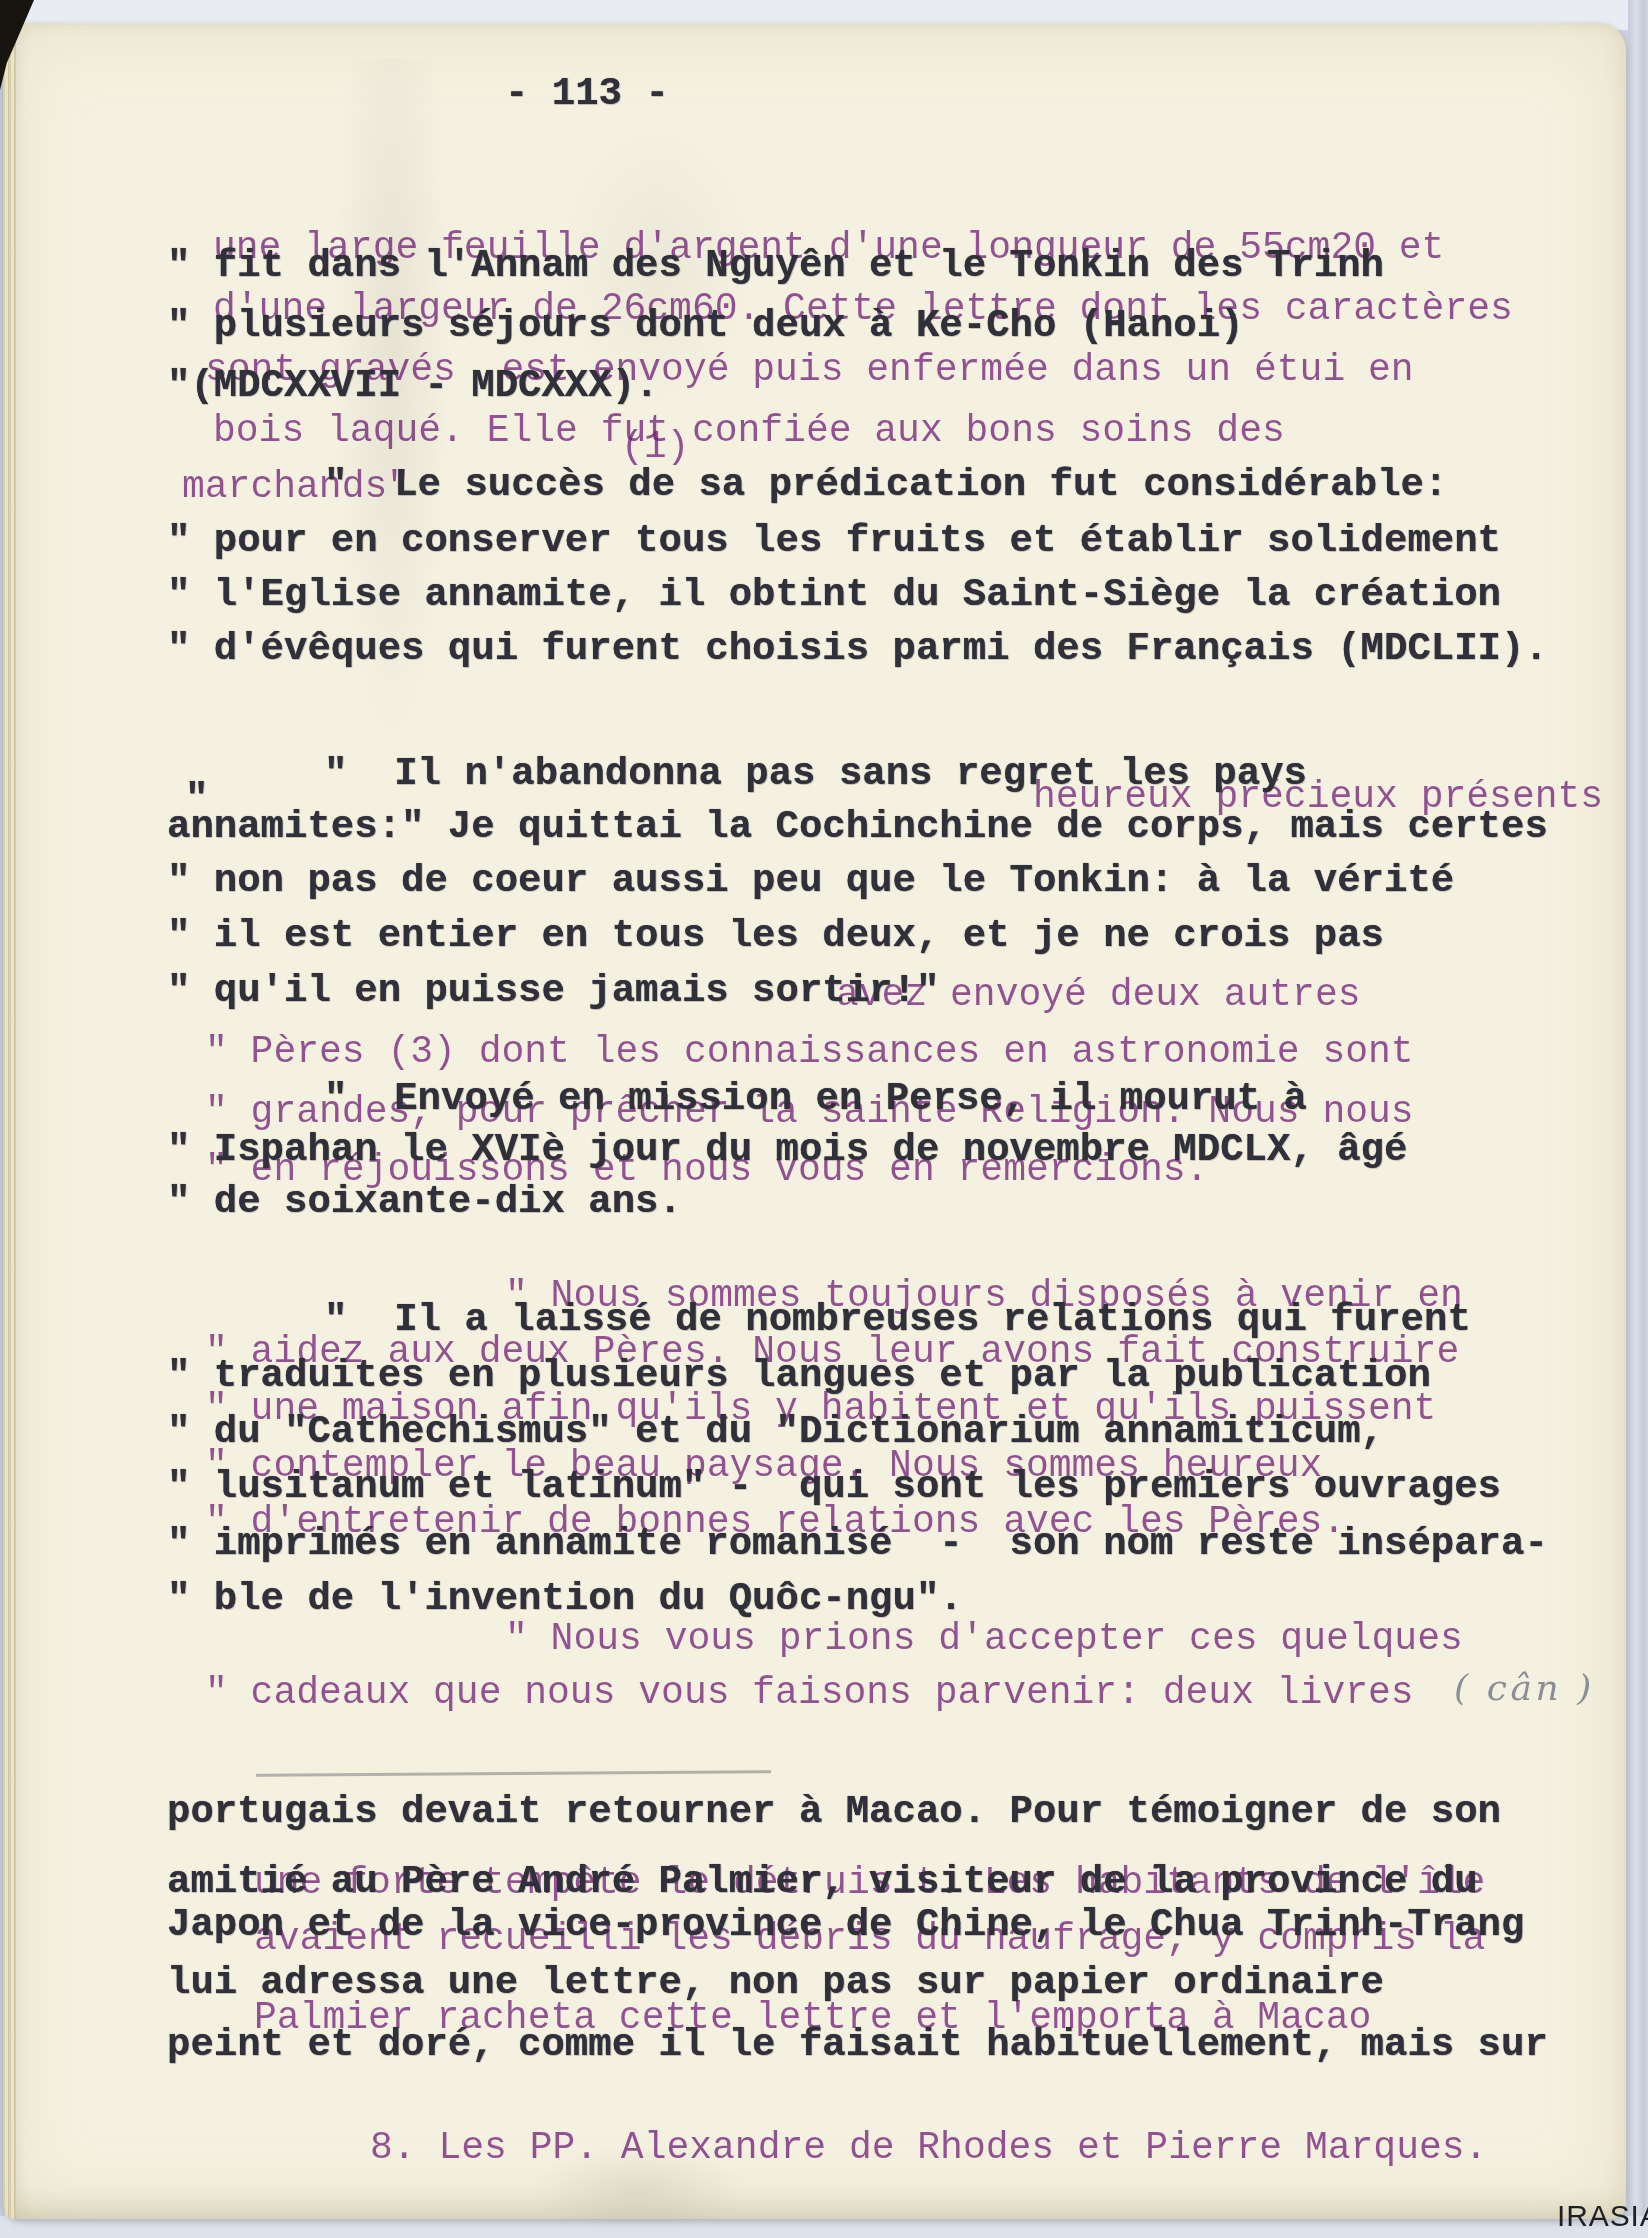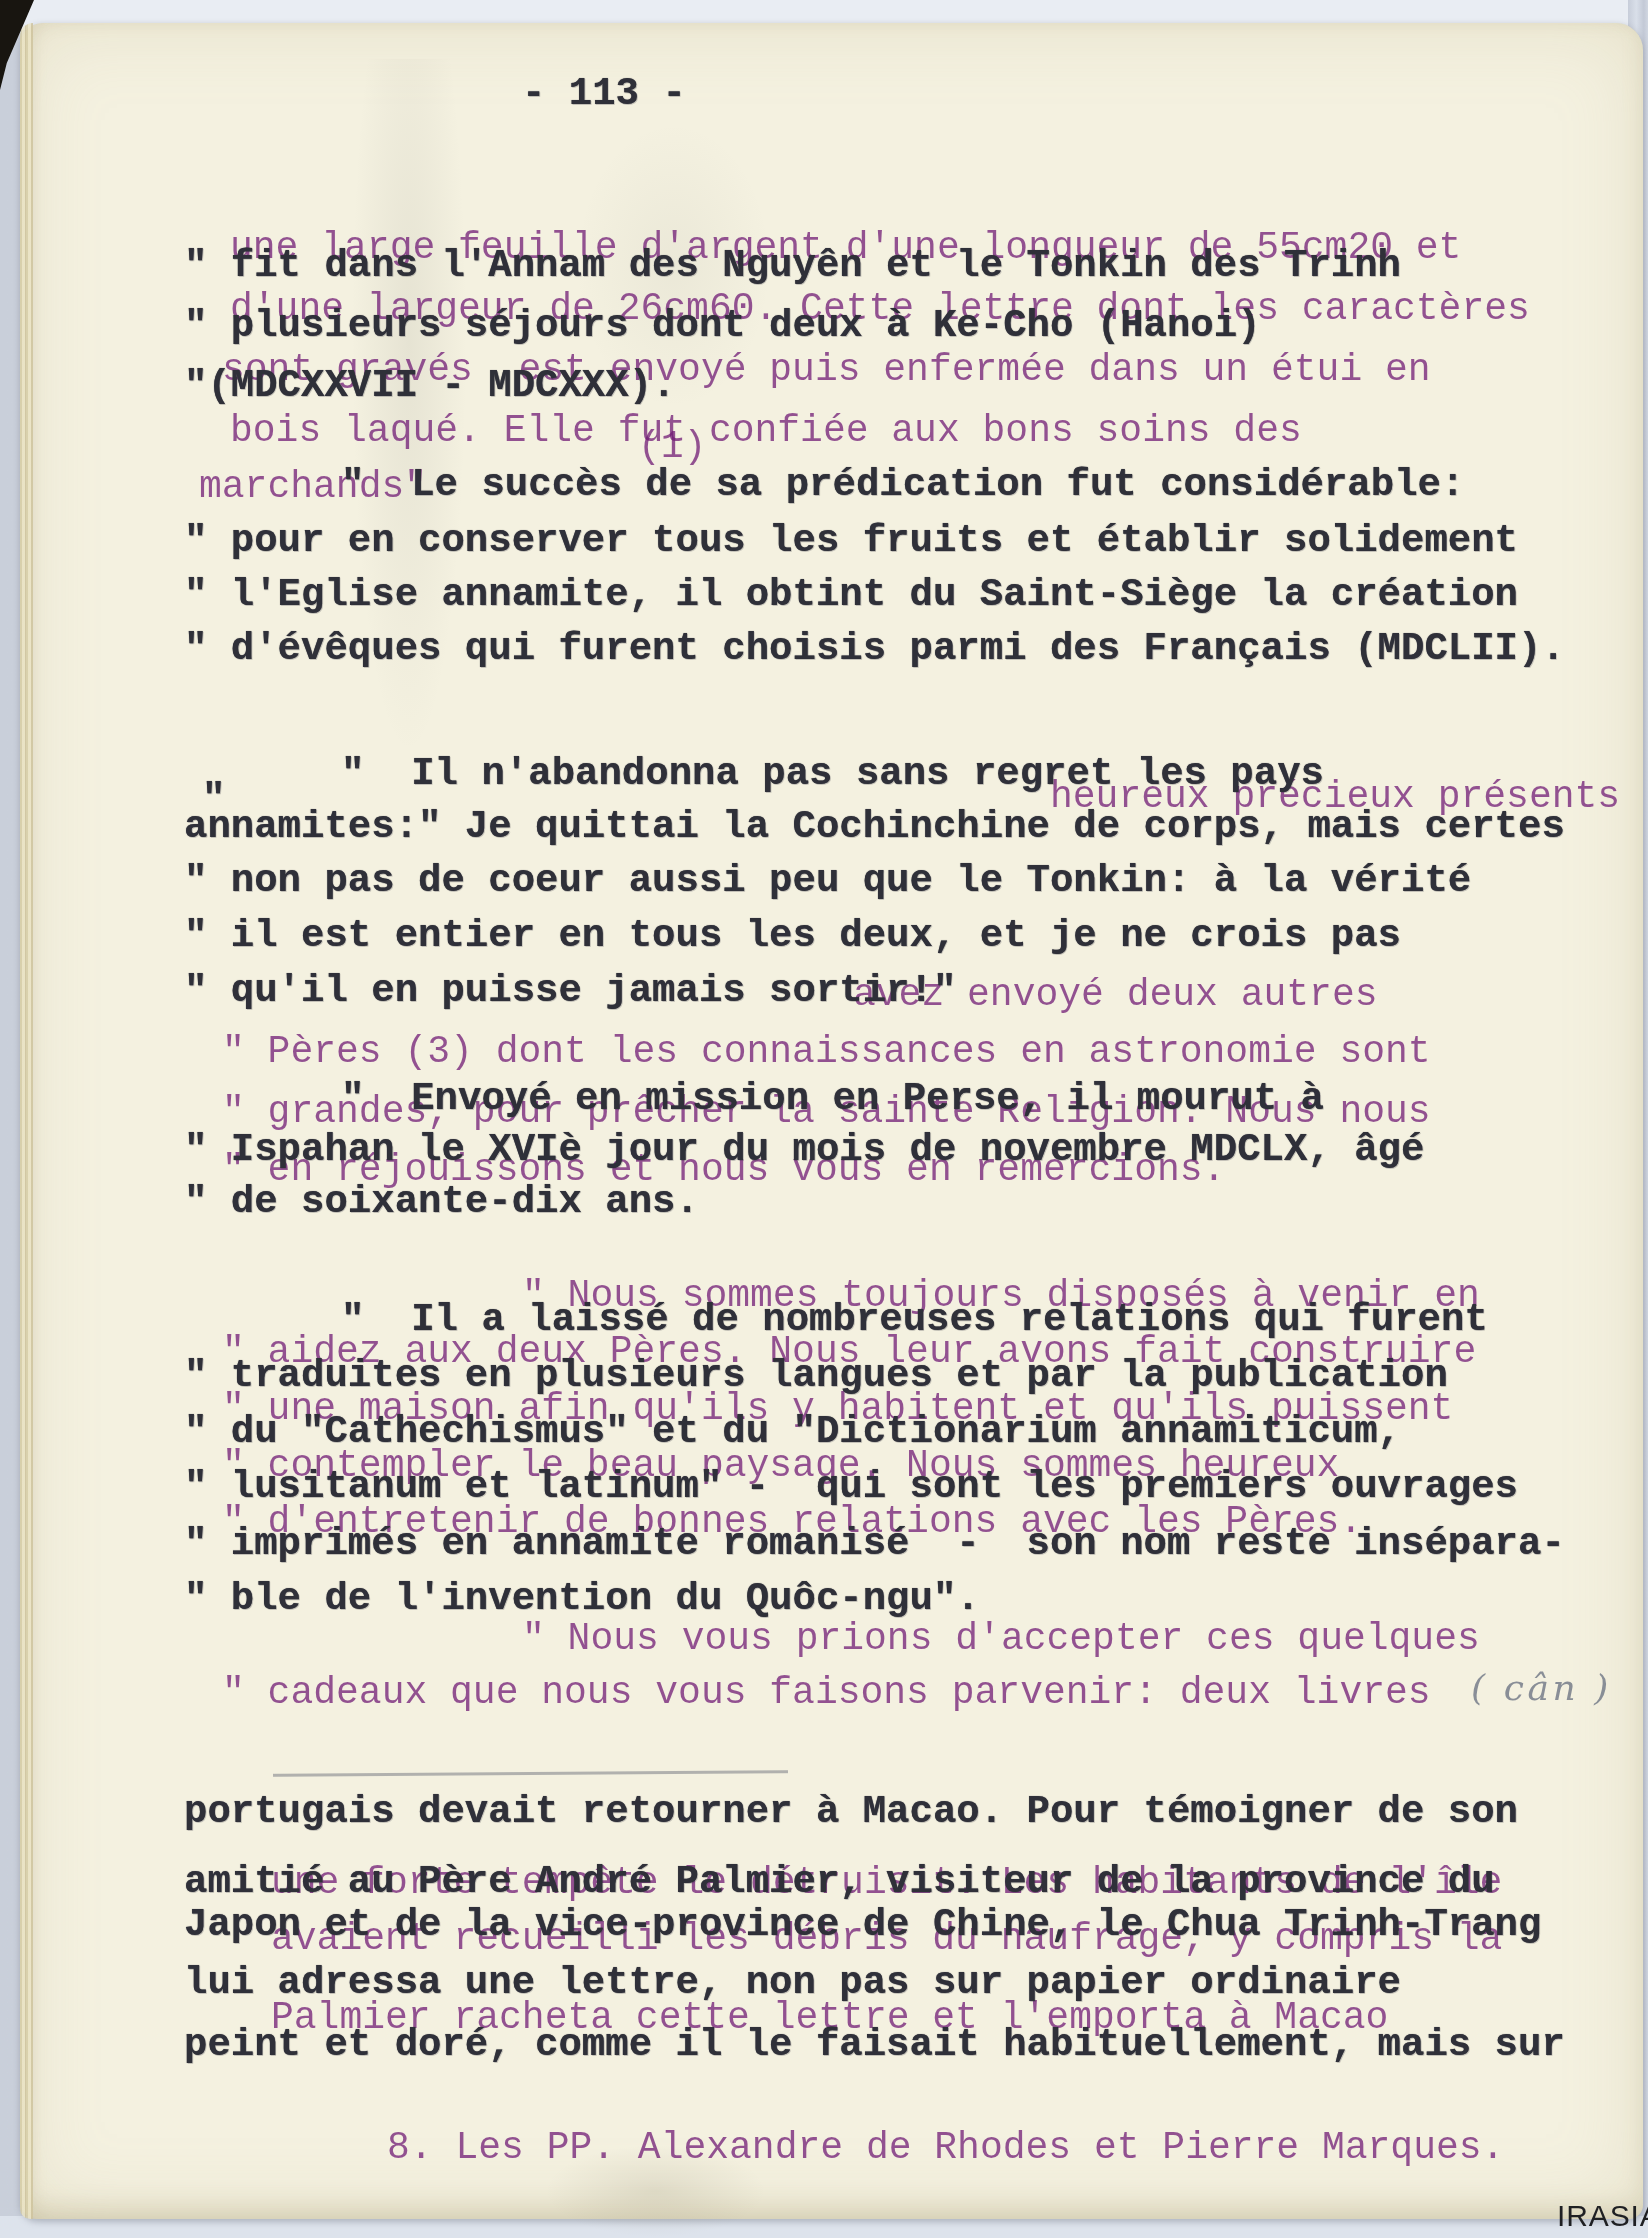--- a/index.html
+++ b/index.html
@@ -3,21 +3,21 @@
 <meta charset="utf-8">
 <style>
   html,body{margin:0;padding:0;background:#b9c0cc;}
   .canvas{position:relative;width:1649px;height:2239px;overflow:hidden;
     background:linear-gradient(90deg,#c9cfda 0%,#cdd3de 82%,#c2c8d5 94%,#cfd5e0 100%);
     font-family:"Liberation Mono","DejaVu Sans Mono",monospace;}
   .top-band{position:absolute;left:0;top:0;width:100%;height:30px;background:#e9edf3;}
   .bottom-band{position:absolute;left:0;top:2216px;width:100%;height:23px;background:#dde3ec;}
   .right-band{position:absolute;left:1628px;top:0;width:20.6px;height:100%;
     background:linear-gradient(90deg,#c7cdd9 0%,#d9dfe9 40%,#c3c9d6 75%,#d4dae4 100%);}
-  .page{position:absolute;left:20px;top:23px;width:1623px;height:2196px;background:#f4f1e0;
+  .page{position:absolute;left:3px;top:23px;width:1623px;height:2196px;background:#f4f1e0;
     border-radius:23px 27px 14.3px 18px;
     box-shadow:inset 0 0 81px rgba(176,166,118,.22), inset 0 -14.3px 21.5px rgba(150,140,95,.18),
                inset 12.5px 0 16px rgba(160,150,105,.15), 0 2.7px 6.3px rgba(90,95,110,.35);}
   .edge-stack{position:absolute;left:0;top:0;width:13.4px;height:100%;border-radius:23px 0 0 18px;
     background:repeating-linear-gradient(90deg,#d8cfa9 0 1.8px,#ece5c6 1.8px 4.5px,#cfc49e 4.5px 6.3px);opacity:.85;}
   .spine{position:absolute;left:0;top:0;width:34px;height:90px;background:#181510;
     clip-path:polygon(0 0,100% 0,20% 70%,0 100%);}
   .smudge{position:absolute;pointer-events:none;}
   .smudge-a{left:331px;top:36px;width:116px;height:699px;
     background:radial-gradient(ellipse at 50% 40%,rgba(115,115,105,.11),transparent 70%);}

